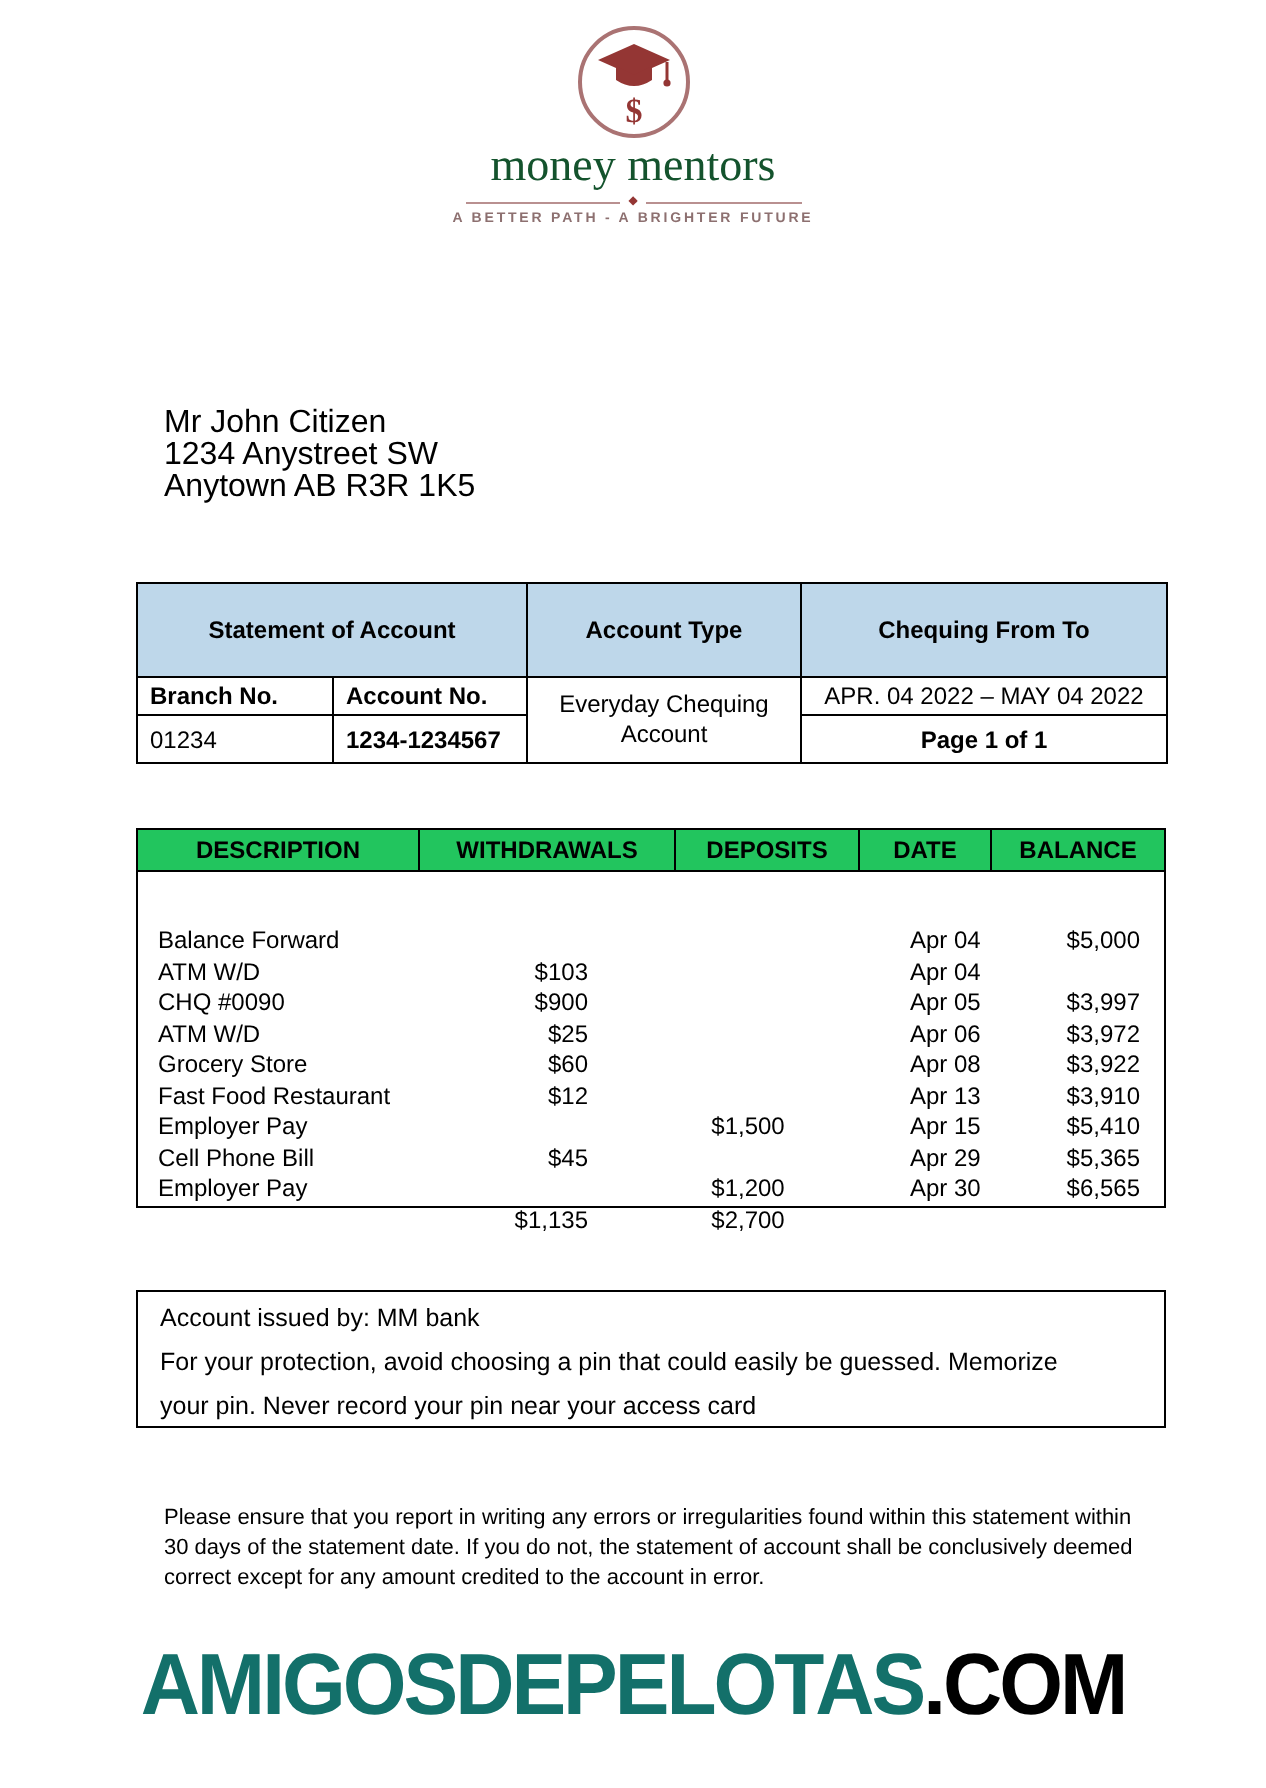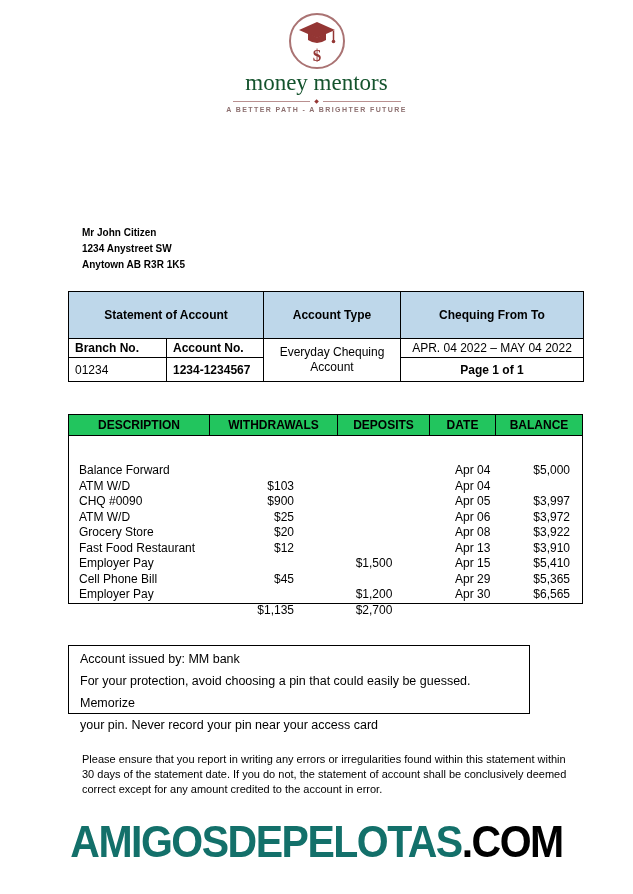--- a/index.html
+++ b/index.html
@@ -16,21 +16,21 @@
   .logo-divider { width:168px; margin:3px auto 2px; display:flex; align-items:center; }
   .logo-divider .rule { flex:1; height:1px; background:#b99090; }
   .logo-divider .diamond { color:#943634; font-size:6px; padding:0 4px; line-height:6px; }
   .tagline { font-size:7px; letter-spacing:1.4px; color:#8d7070; font-weight:bold; }
 
   
   .bank { position:absolute; top:131px; left:0; width:100%; text-align:center; font-size:12px; line-height:16px; }
   .bank sup { font-size:8px; }
 
   
-  .customer { position:absolute; top:225px; left:82px; font-size:10px; line-height:16px; text-align:left;font-weight:bold; }
+  .customer { position:absolute; top:204px; left:82px; font-size:16px; line-height:16px; text-align:left; }
 
   
   .acct-table { position:absolute; top:291px; left:68px; width:515px; border-collapse:collapse; table-layout:fixed; font-size:12px; }
   .acct-table th, .acct-table td { border:1px solid #000; padding:2px 6px; }
   .acct-table th { background:#bed7ea; font-weight:bold; text-align:center; height:36px; padding:16px; }
   .acct-row2 td { height:16px; }
   .acct-row3 td { height:24px; }
   .acct-table .b { font-weight:bold; }
   .acct-table .center { text-align:center; padding:2px; }
   .type-cell { vertical-align:middle; line-height:15px; }
@@ -47,21 +47,21 @@
   .tx-body { width:515px; height:168px; border:1px solid #000; border-top:none; padding-top:27px; }
   .t-row { display:grid; grid-template-columns:141px 128px 92px 66px 1fr; font-size:12px; line-height:15.5px; }
   .t-row .desc { text-align:left; padding-left:10px; }
   .t-row .wd   { text-align:right; padding-right:44px; }
   .t-row .dep  { text-align:center; padding-right:20px; }
   .t-row .date { text-align:left; padding-left:25px; }
   .t-row .bal  { text-align:right; padding-right:12px; }
 
   
   .notice {
-    position:absolute; top:645px; left:68px; width:462px; height:69px;
+    position:absolute; top:645px; left:68px; width:515px; height:69px;
     border:1px solid #000; padding:2px 11px 0; font-size:12.5px; line-height:22px;
   }
 
   
   .footer { position:absolute; top:752px; left:82px; width:485px; font-size:11px; line-height:15px; text-align:left; }
 
   
   .watermark {
     position:absolute; top:818px; left:0; width:100%; text-align:center;
     font-size:41px; font-weight:bold; letter-spacing:-1.5px; line-height:48px;
@@ -160,21 +160,21 @@
       </div>
       <div class="t-row">
         <div class="desc">ATM W/D</div>
         <div class="wd">$25</div>
         <div class="dep"></div>
         <div class="date">Apr 06</div>
         <div class="bal">$3,972</div>
       </div>
       <div class="t-row">
         <div class="desc">Grocery Store</div>
-        <div class="wd">$20</div>
+        <div class="wd">$60</div>
         <div class="dep"></div>
         <div class="date">Apr 08</div>
         <div class="bal">$3,922</div>
       </div>
       <div class="t-row">
         <div class="desc">Fast Food Restaurant</div>
         <div class="wd">$12</div>
         <div class="dep"></div>
         <div class="date">Apr 13</div>
         <div class="bal">$3,910</div>

